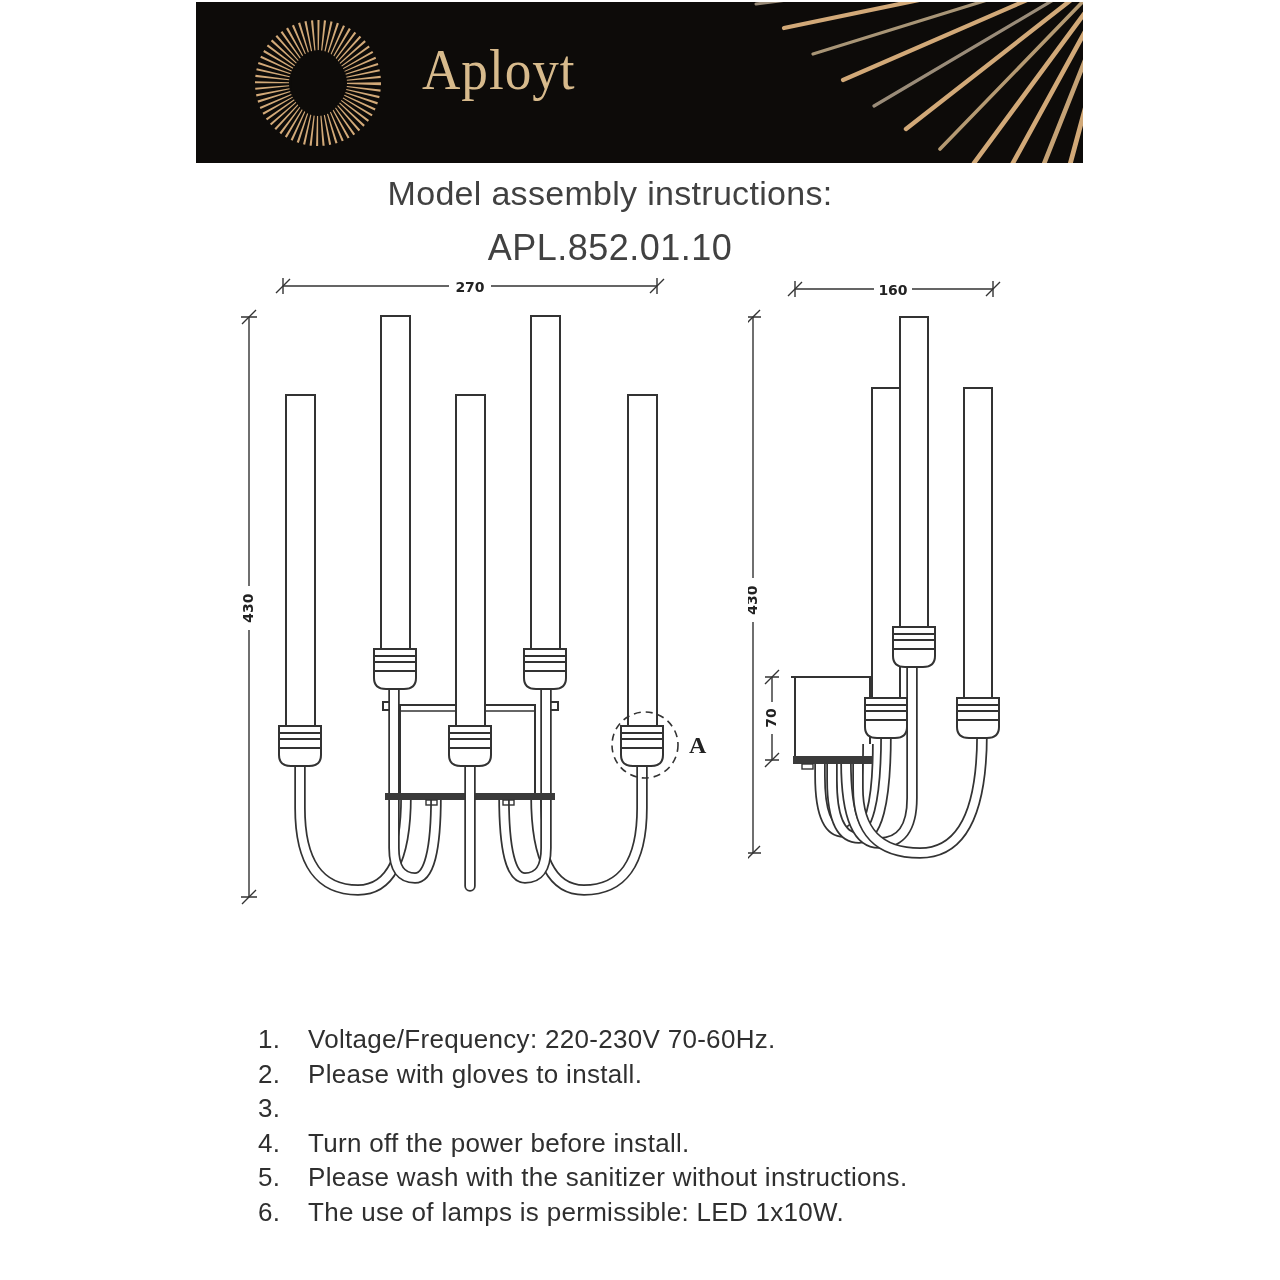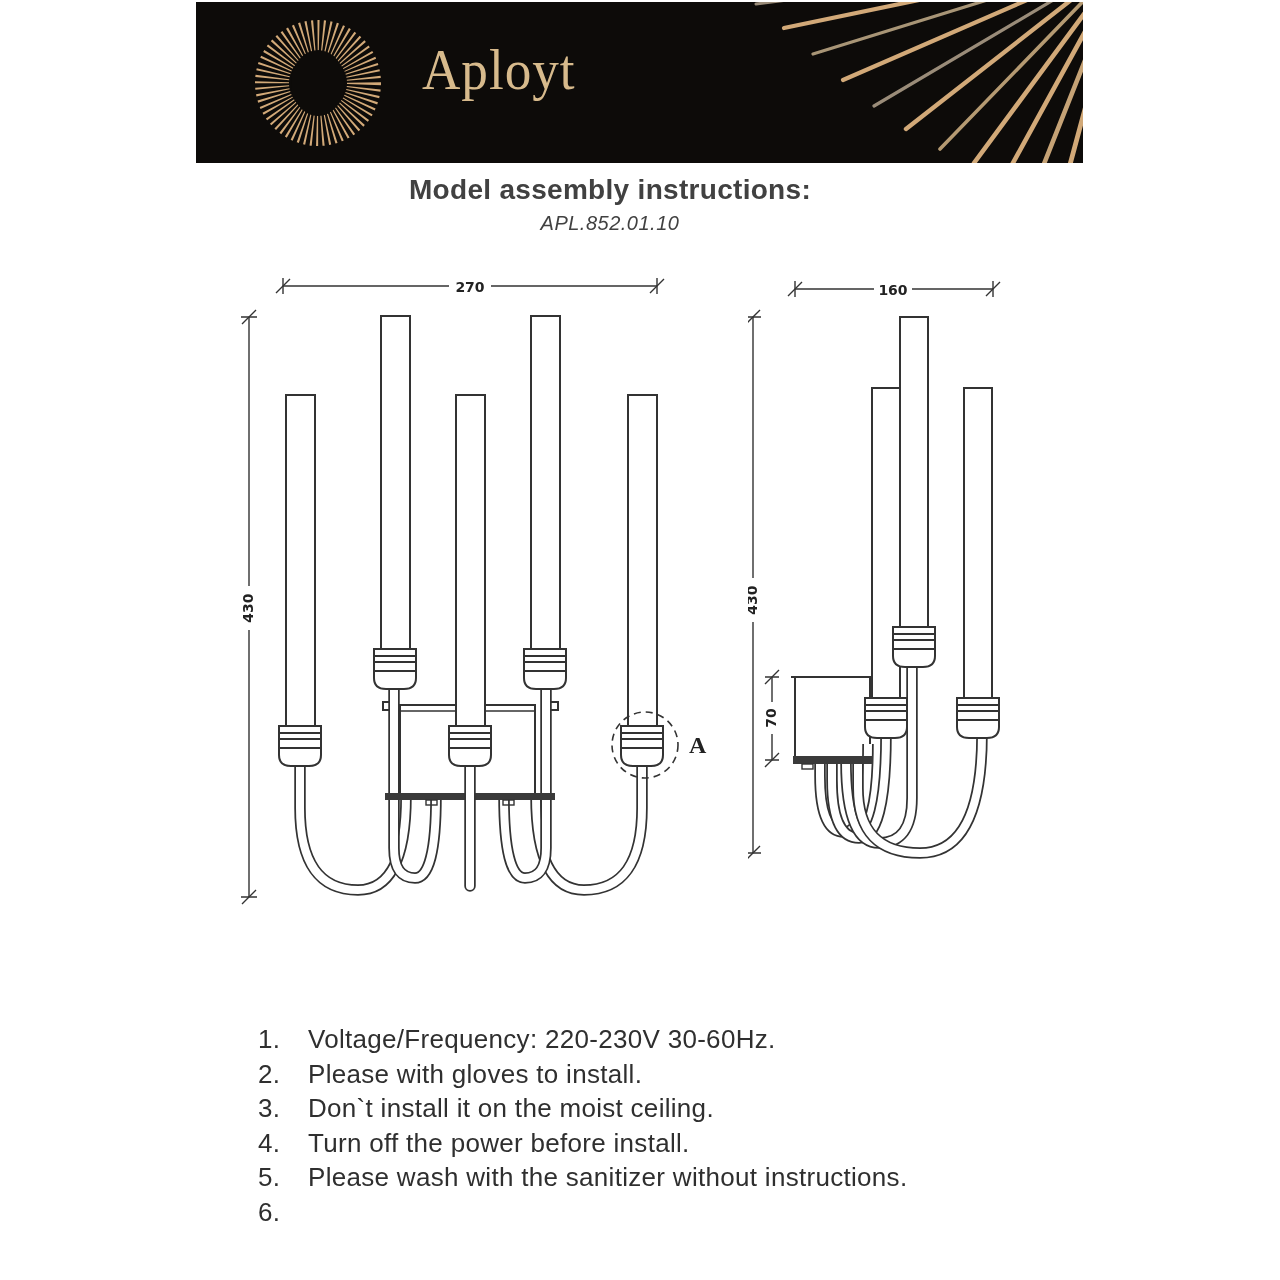--- a/index.html
+++ b/index.html
@@ -7,22 +7,22 @@
         font-family:"Liberation Sans",sans-serif;}
   
   .banner{position:absolute;left:196px;top:2px;width:887px;height:161px;background:#0d0b09;overflow:hidden;}
   .banner svg{position:absolute;left:0;top:0;width:100%;height:100%;}
   .wordmark{position:absolute;left:226px;top:36px;font-family:"Liberation Serif",serif;
             font-size:56px;font-weight:400;color:#d7ba8c;letter-spacing:1px;
             transform:scaleX(.95);transform-origin:left top;}
   
   .title-wrap{position:absolute;left:610px;top:174px;transform:translateX(-50%);
               text-align:center;color:#414141;white-space:nowrap;}
-  .title-line1{font-size:28px;letter-spacing:.3px;font-weight:bold;}
-  .title-line2{font-size:20px;margin-top:6px;letter-spacing:.5px;font-style:italic;}
+  .title-line1{font-size:34px;letter-spacing:.3px;}
+  .title-line2{font-size:36px;margin-top:14px;letter-spacing:.5px;}
   
   .drawing{position:absolute;}
   #front-svg{left:230px;top:272px;}
   #side-svg{left:748px;top:272px;}
   .wfill{fill:#fff;stroke:#333;stroke-width:2;}
   .thin{fill:none;stroke:#333;stroke-width:1.4;}
   .ln{fill:none;stroke:#333;stroke-width:2;}
   .armb{fill:none;stroke:#333;stroke-width:11.5;}
   .armw{fill:none;stroke:#fff;stroke-width:8;}
   .plate{fill:#3a3a3a;stroke:none;}
@@ -193,36 +193,36 @@
       <rect x="964" y="388" width="28" height="310" class="wfill"></rect>
       <use href="#socket" x="886" y="698"></use>
       <use href="#socket" x="914" y="627"></use>
       <use href="#socket" x="978" y="698"></use>
     </g>
   </svg>
 
   <div class="instr">
     <div class="row">
       <span class="num">1.</span>
-      <span class="txt">Voltage/Frequency: 220-230V 30-60Hz.</span>
+      <span class="txt">Voltage/Frequency: 220-230V 70-60Hz.</span>
     </div>
     <div class="row">
       <span class="num">2.</span>
       <span class="txt">Please with gloves to install.</span>
     </div>
     <div class="row">
       <span class="num">3.</span>
-      <span class="txt">Don`t install it on the moist ceiling.</span>
     </div>
     <div class="row">
       <span class="num">4.</span>
       <span class="txt">Turn off the power before install.</span>
     </div>
     <div class="row">
       <span class="num">5.</span>
       <span class="txt">Please wash with the sanitizer without instructions.</span>
     </div>
     <div class="row">
       <span class="num">6.</span>
+      <span class="txt">The use of lamps is permissible: LED 1x10W.</span>
     </div>
   </div>
 
 </div>
 
 </body></html>

